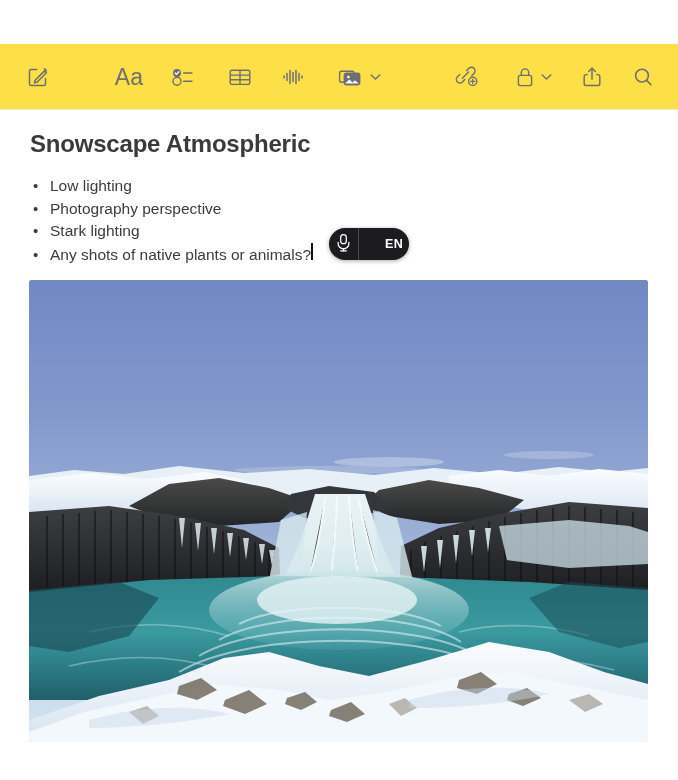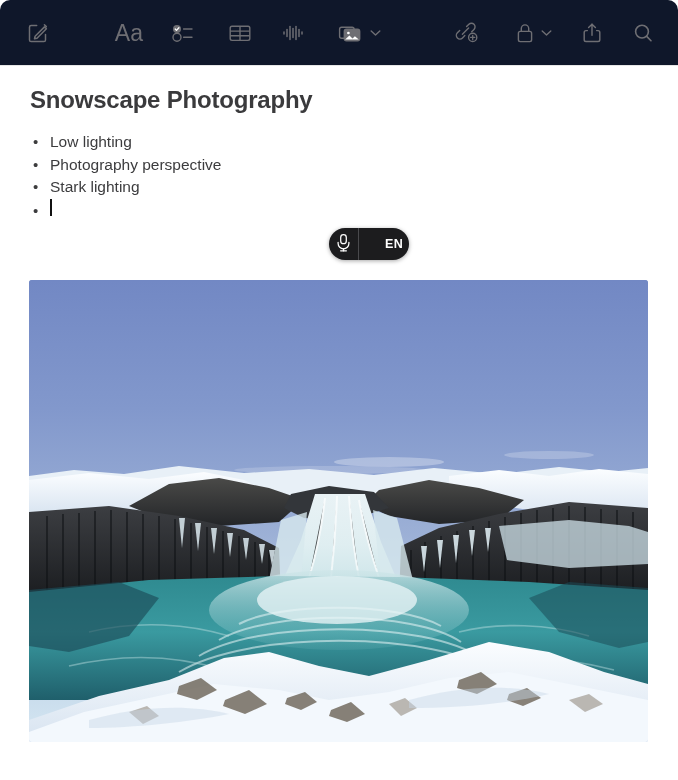--- a/index.html
+++ b/index.html
@@ -14,24 +14,25 @@
     width:678px; height:780px;
     background:#ffffff;
     border-radius:10px;
     overflow:hidden;
   }
 
   
   .toolbar {
     position:relative;
     height:66px;
-    background:#0f172a;
+    background:#fde047;
     border-bottom:1px solid #e6e6e6;
     display:flex;
     align-items:center;
+    margin-top:44px;
   }
   .tb-btn {
     display:flex; align-items:center; justify-content:center;
     height:44px;
     color:#6e6e73;
     cursor:default;
     position:absolute;
     top:11px;
   }
   .tb-btn svg { display:block; }
@@ -229,37 +230,38 @@
         <svg width="24" height="24" viewBox="0 0 24 24" fill="none" stroke="currentColor" stroke-width="1.6" stroke-linecap="round">
           <circle cx="11" cy="10.6" r="6.4"></circle>
           <path d="M15.7 15.4l4.3 4.4"></path>
         </svg>
       </span>
     </div>
   </div>
 
   <div class="note-body">
 
-    <div class="note-title">Snowscape Photography</div>
+    <div class="note-title">Snowscape Atmospheric</div>
 
     <ul class="bullet-list">
       <li class="bullet-row">
         <span class="bullet-dot">•</span>
         <span class="bullet-text">Low lighting</span>
       </li>
       <li class="bullet-row">
         <span class="bullet-dot">•</span>
         <span class="bullet-text">Photography perspective</span>
       </li>
       <li class="bullet-row">
         <span class="bullet-dot">•</span>
         <span class="bullet-text">Stark lighting</span>
       </li>
       <li class="bullet-row">
         <span class="bullet-dot">•</span>
+        <span class="bullet-text">Any shots of native plants or animals?</span>
           <span class="caret"></span>
       </li>
     </ul>
   </div>
 
   <div class="dictation-pill">
     <div class="dict-mic">
       <span>
         <svg width="17" height="19" viewBox="0 0 17 19" fill="none" stroke="#ffffff" stroke-width="1.25" stroke-linecap="round" stroke-linejoin="round">
           <rect x="5.7" y="1.6" width="5.6" height="9.1" rx="2.8"></rect>

